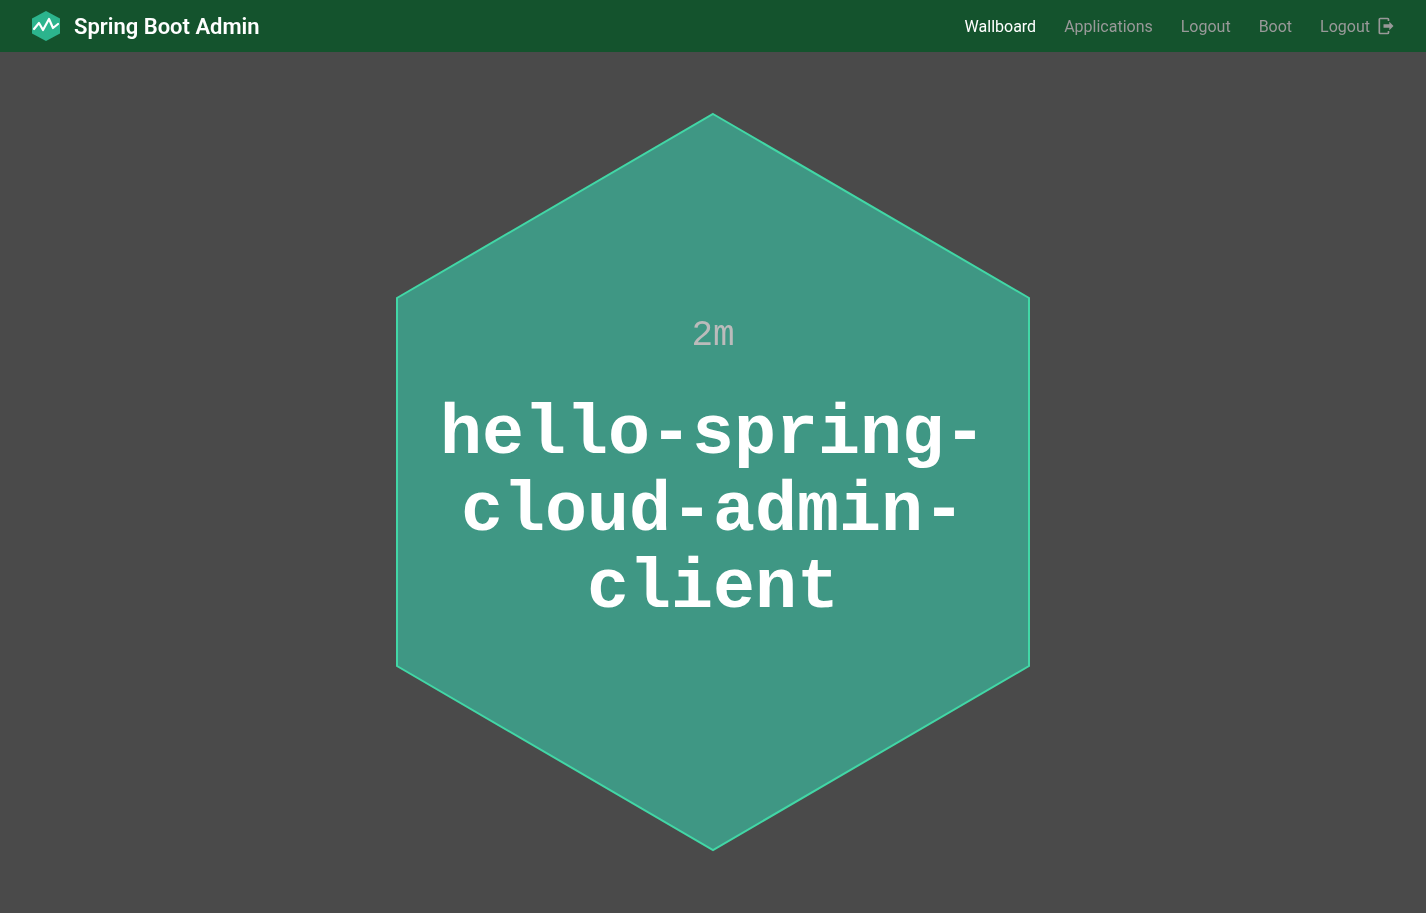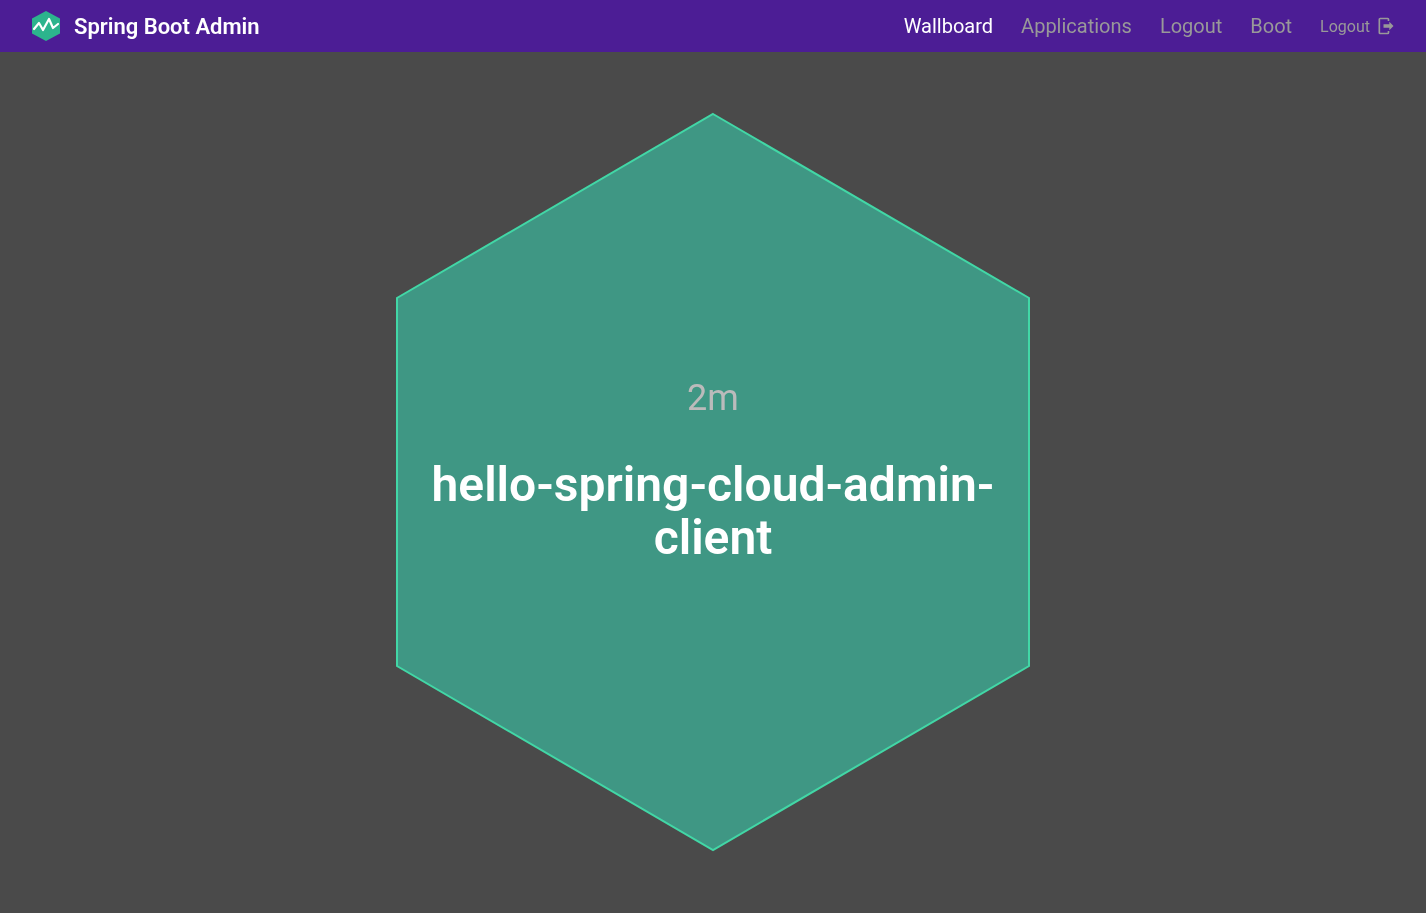--- a/index.html
+++ b/index.html
@@ -9,21 +9,21 @@
     }
     body {
       font-family: -apple-system, BlinkMacSystemFont, "Segoe UI", Roboto, "Helvetica Neue", Arial, sans-serif;
       background-color: #4a4a4a;
       color: #fff;
       width: 1426px;
       height: 913px;
       overflow: hidden;
     }
     .navbar {
-      background-color: #4c1d95;
+      background-color: #14532d;
       height: 52px;
       display: flex;
       align-items: center;
       padding: 0 30px;
       justify-content: space-between;
     }
     .navbar-brand {
       display: flex;
       align-items: center;
       gap: 12px;
@@ -42,21 +42,21 @@
       font-size: 22px;
       font-weight: 600;
     }
     .navbar-nav {
       display: flex;
       align-items: center;
       gap: 28px;
     }
     .nav-link {
       color: #999;
-      font-size: 20px;
+      font-size: 16px;
       cursor: pointer;
       text-decoration: none;
     }
     .nav-link.active {
       color: #fff;
     }
     .logout-group {
       display: flex;
       align-items: center;
       gap: 6px;
@@ -67,20 +67,21 @@
     .logout-icon {
       width: 20px;
       height: 20px;
     }
     .main-content {
       display: flex;
       justify-content: center;
       align-items: flex-start;
       padding-top: 60px;
       height: calc(100% - 52px);
+      font-family: Liberation Mono, monospace;
     }
     .hexagon-wrapper {
       position: relative;
       width: 640px;
       height: 740px;
     }
     .hexagon-svg {
       position: absolute;
       top: 0;
       left: 0;
@@ -96,21 +97,21 @@
       width: 90%;
     }
     .uptime {
       color: #bbb;
       font-size: 36px;
       font-weight: 400;
       margin-bottom: 40px;
     }
     .app-name {
       color: #fff;
-      font-size: 48px;
+      font-size: 70px;
       font-weight: 600;
       line-height: 1.1;
       margin-bottom: 22px;
       word-wrap: break-word;
     }
     .instances {
       color: #bbb;
       font-size: 36px;
       font-weight: 400;
     }

